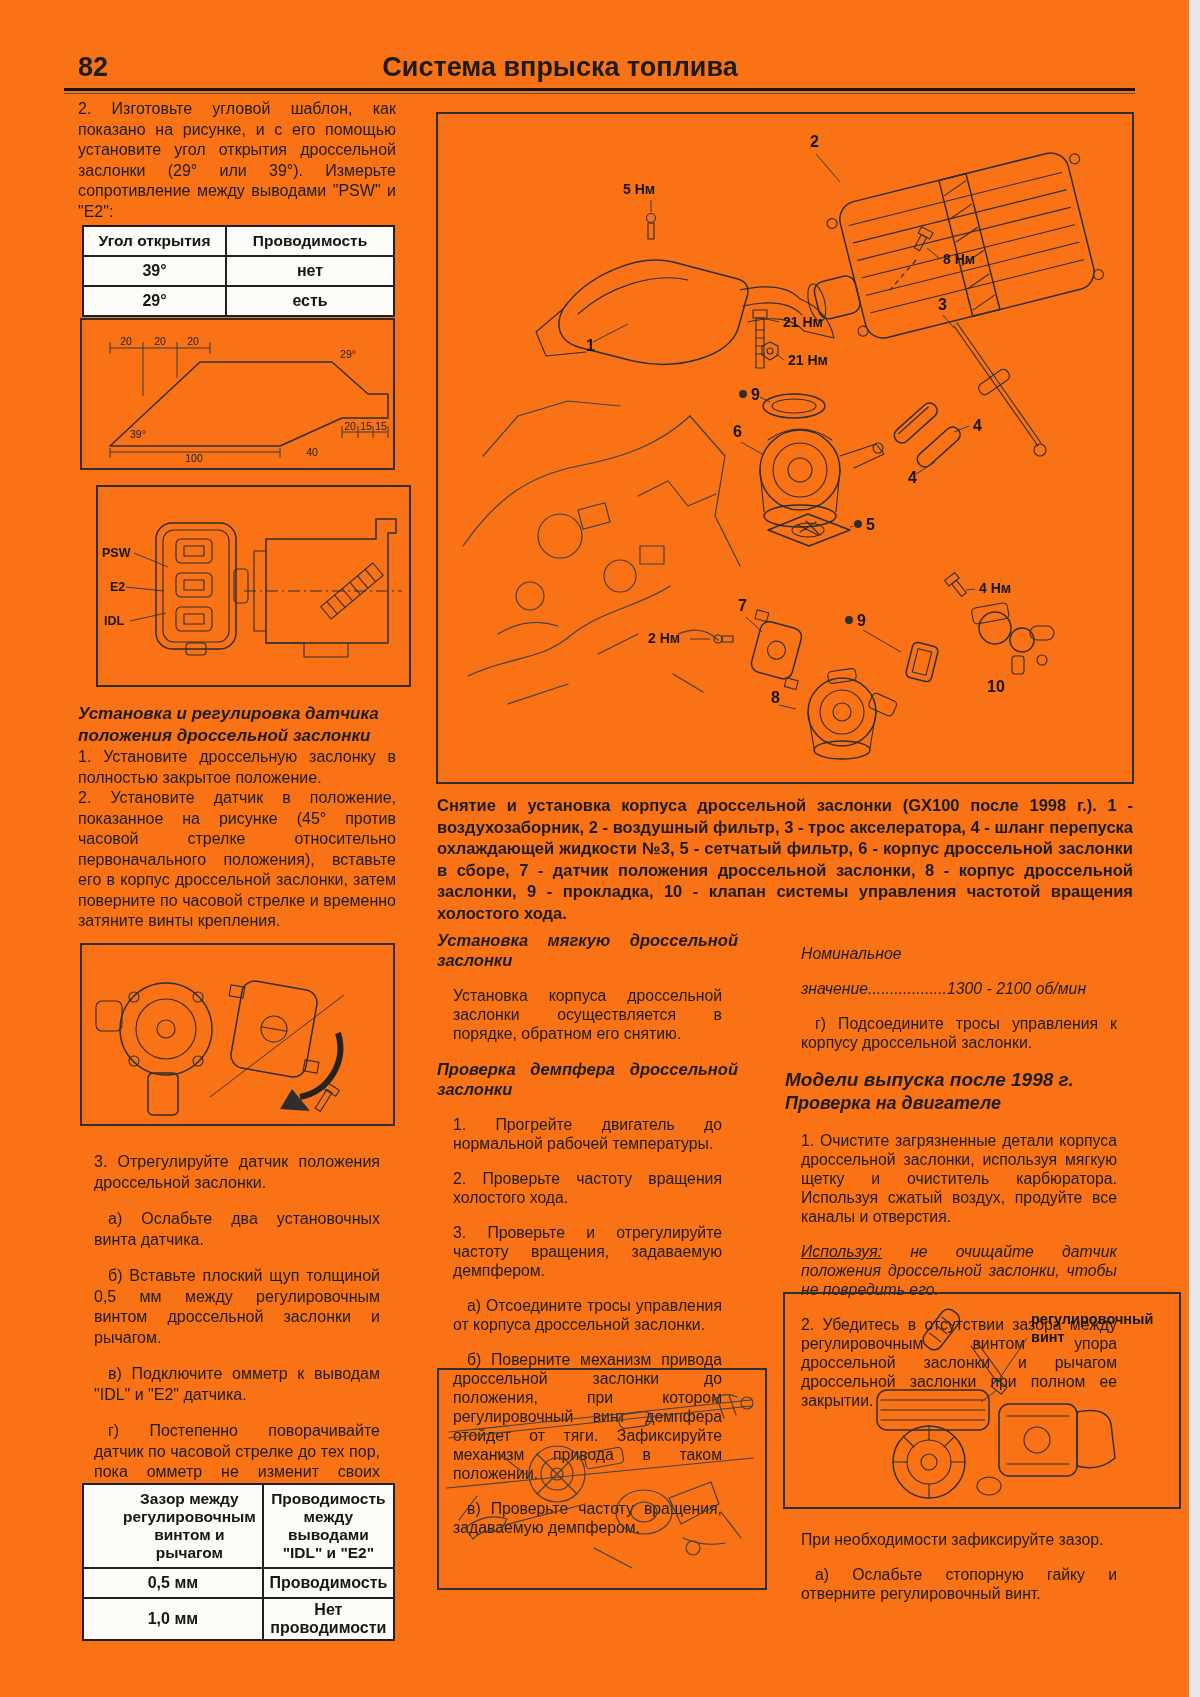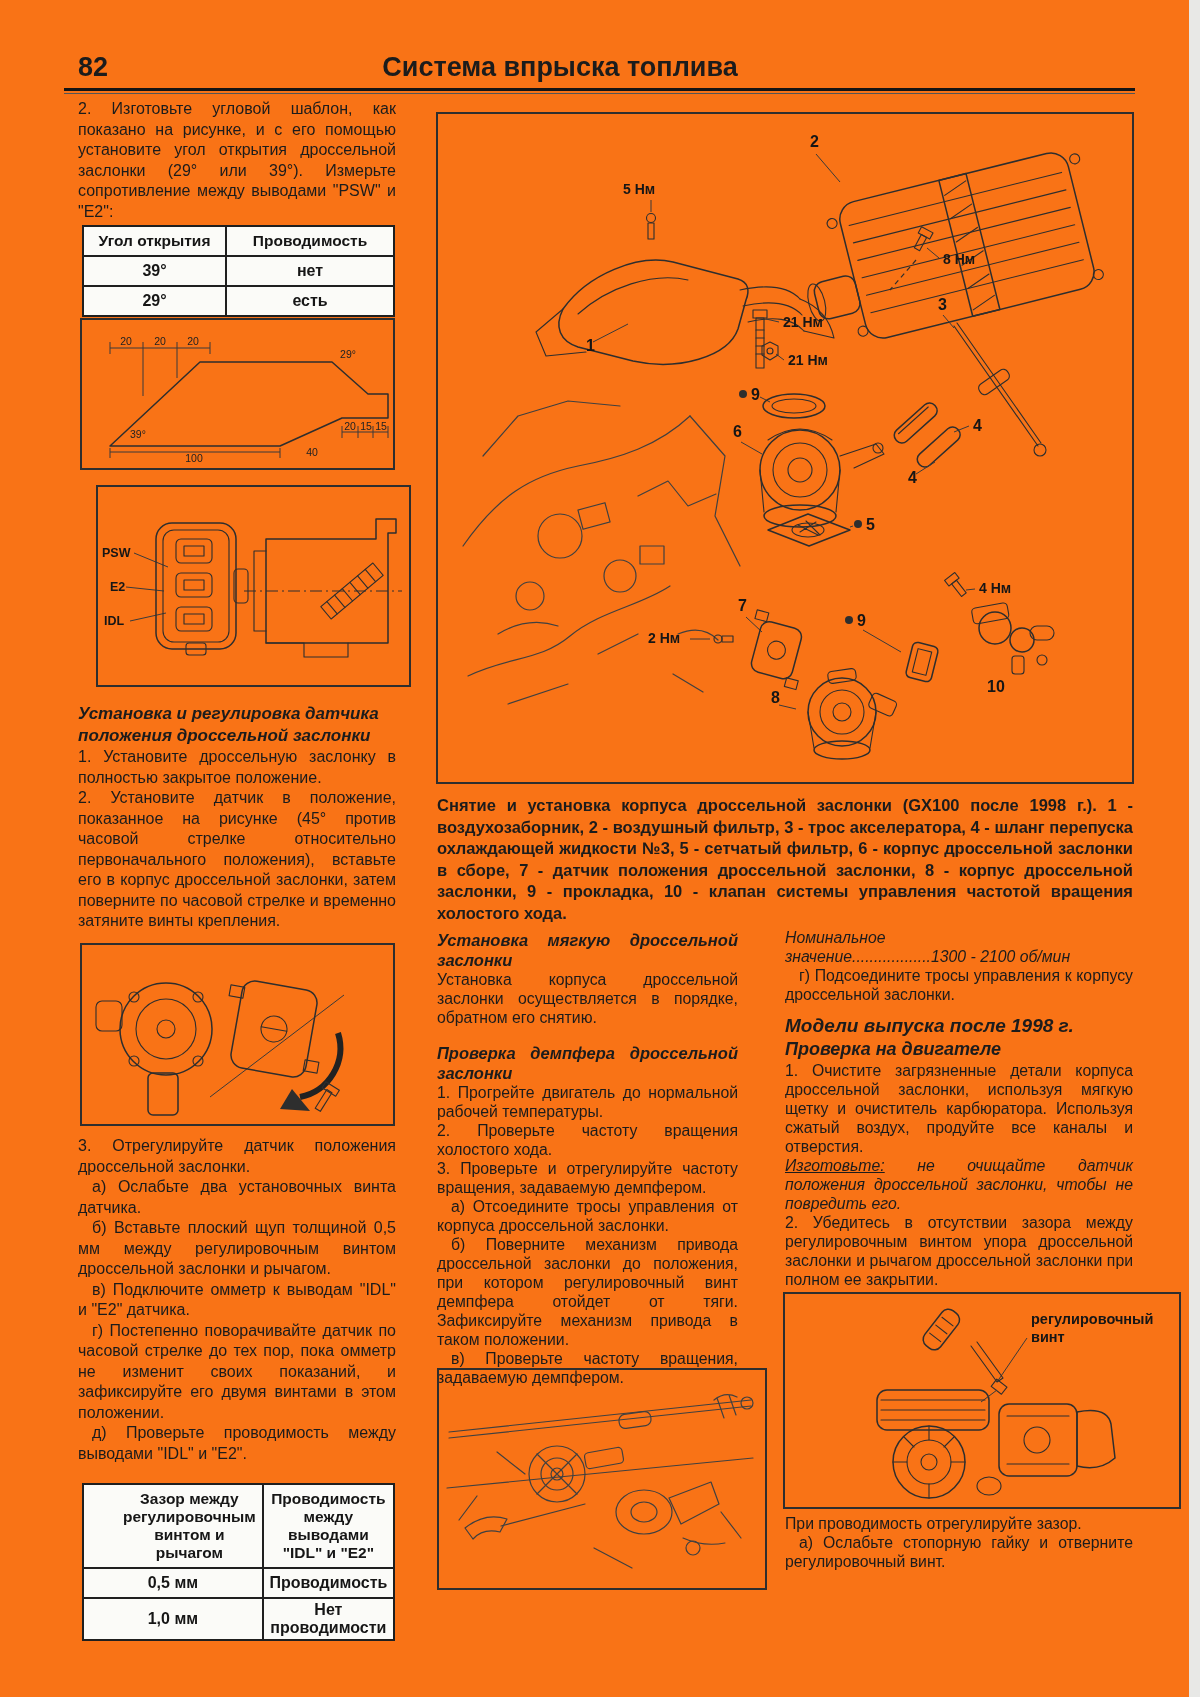--- a/index.html
+++ b/index.html
@@ -1,19 +1,19 @@
 <!DOCTYPE html>
 <html><head>
 <meta charset="utf-8">
 <style>
   html,body{margin:0;padding:0;background:#e8e8e6;}
   #page{position:relative;width:1189px;height:1697px;background:#f97316;
         font-family:"Liberation Sans",sans-serif;color:#1c1c1c;overflow:hidden;}
   .abs{position:absolute;}
-  p{margin:0;}
+  p{margin:16px;}
   .txt{font-size:16px;line-height:20.5px;text-align:justify;}
   .txt-s{font-size:15.8px;line-height:19px;text-align:justify;}
   .ind p.sub{text-indent:14px;}
   .h-it{font-weight:bold;font-style:italic;font-size:17px;line-height:22px;text-align:left;}
   .h-it-m{font-weight:bold;font-style:italic;font-size:16.5px;line-height:20px;margin-top:16px;}
   .h-big{font-weight:bold;font-style:italic;font-size:19px;line-height:24px;margin-top:10px;}
   .h-big2{font-weight:bold;font-style:italic;font-size:18px;line-height:23px;}
   .frame{position:absolute;border:2px solid #2e2e2e;}
   .caption{font-weight:bold;font-size:16.5px;line-height:21.5px;text-align:justify;}
   .it{font-style:italic;}
@@ -408,21 +408,21 @@
     </svg>
   </div>
 
   <div class="abs txt-s ind" style="left:785px;top:928px;width:348px;">
     <p class="it">Номинальное</p>
     <p class="it">значение..................1300 - 2100 об/мин</p>
     <p class="sub">г) Подсоедините тросы управления к корпусу дроссельной заслонки.</p>
     <div class="h-big">Модели выпуска после 1998 г.</div>
     <div class="h-big2">Проверка на двигателе</div>
     <p>1. Очистите загрязненные детали корпуса дроссельной заслонки, используя мягкую щетку и очиститель карбюратора. Используя сжатый воздух, продуйте все каналы и отверстия.</p>
-    <p class="it"><u>Изготовьте:</u> <span>не очищайте датчик положения дроссельной заслонки, чтобы не повредить его.</span></p>
+    <p class="it"><u>Используя:</u> <span>не очищайте датчик положения дроссельной заслонки, чтобы не повредить его.</span></p>
     <p>2. Убедитесь в отсутствии зазора между регулировочным винтом упора дроссельной заслонки и рычагом дроссельной заслонки при полном ее закрытии.</p>
   </div>
 
   <div class="frame" style="left:783px;top:1292px;width:350px;height:213px;padding-left:44px;">
     <svg width="346" height="209" viewBox="0 0 346 209">
       <text class="screwlbl" x="202" y="30">регулировочный</text>
       <text class="screwlbl" x="202" y="48">винт</text>
       <path class="thin" d="M198,44 L168,88"></path>
       <g>
         <g transform="translate(118,12) rotate(38)">
@@ -443,17 +443,17 @@
         <circle class="ln2" cx="208" cy="146" r="13"></circle>
         <path class="ln2" d="M178,122 L240,122 M178,170 L240,170"></path>
         <path class="ln" d="M248,118 q30,-6 34,12 l4,34 q-16,14 -38,8 Z"></path>
         <ellipse class="ln2" cx="160" cy="192" rx="12" ry="9"></ellipse>
         <path class="thin" d="M168,96 L152,108"></path>
       </g>
     </svg>
   </div>
 
   <div class="abs txt-s ind" style="left:785px;top:1514px;width:348px;">
-    <p>При проводимость отрегулируйте зазор.</p>
+    <p>При необходимости зафиксируйте зазор.</p>
     <p class="sub">а) Ослабьте стопорную гайку и отверните регулировочный винт.</p>
   </div>
 
 </div>
 
 </body></html>

